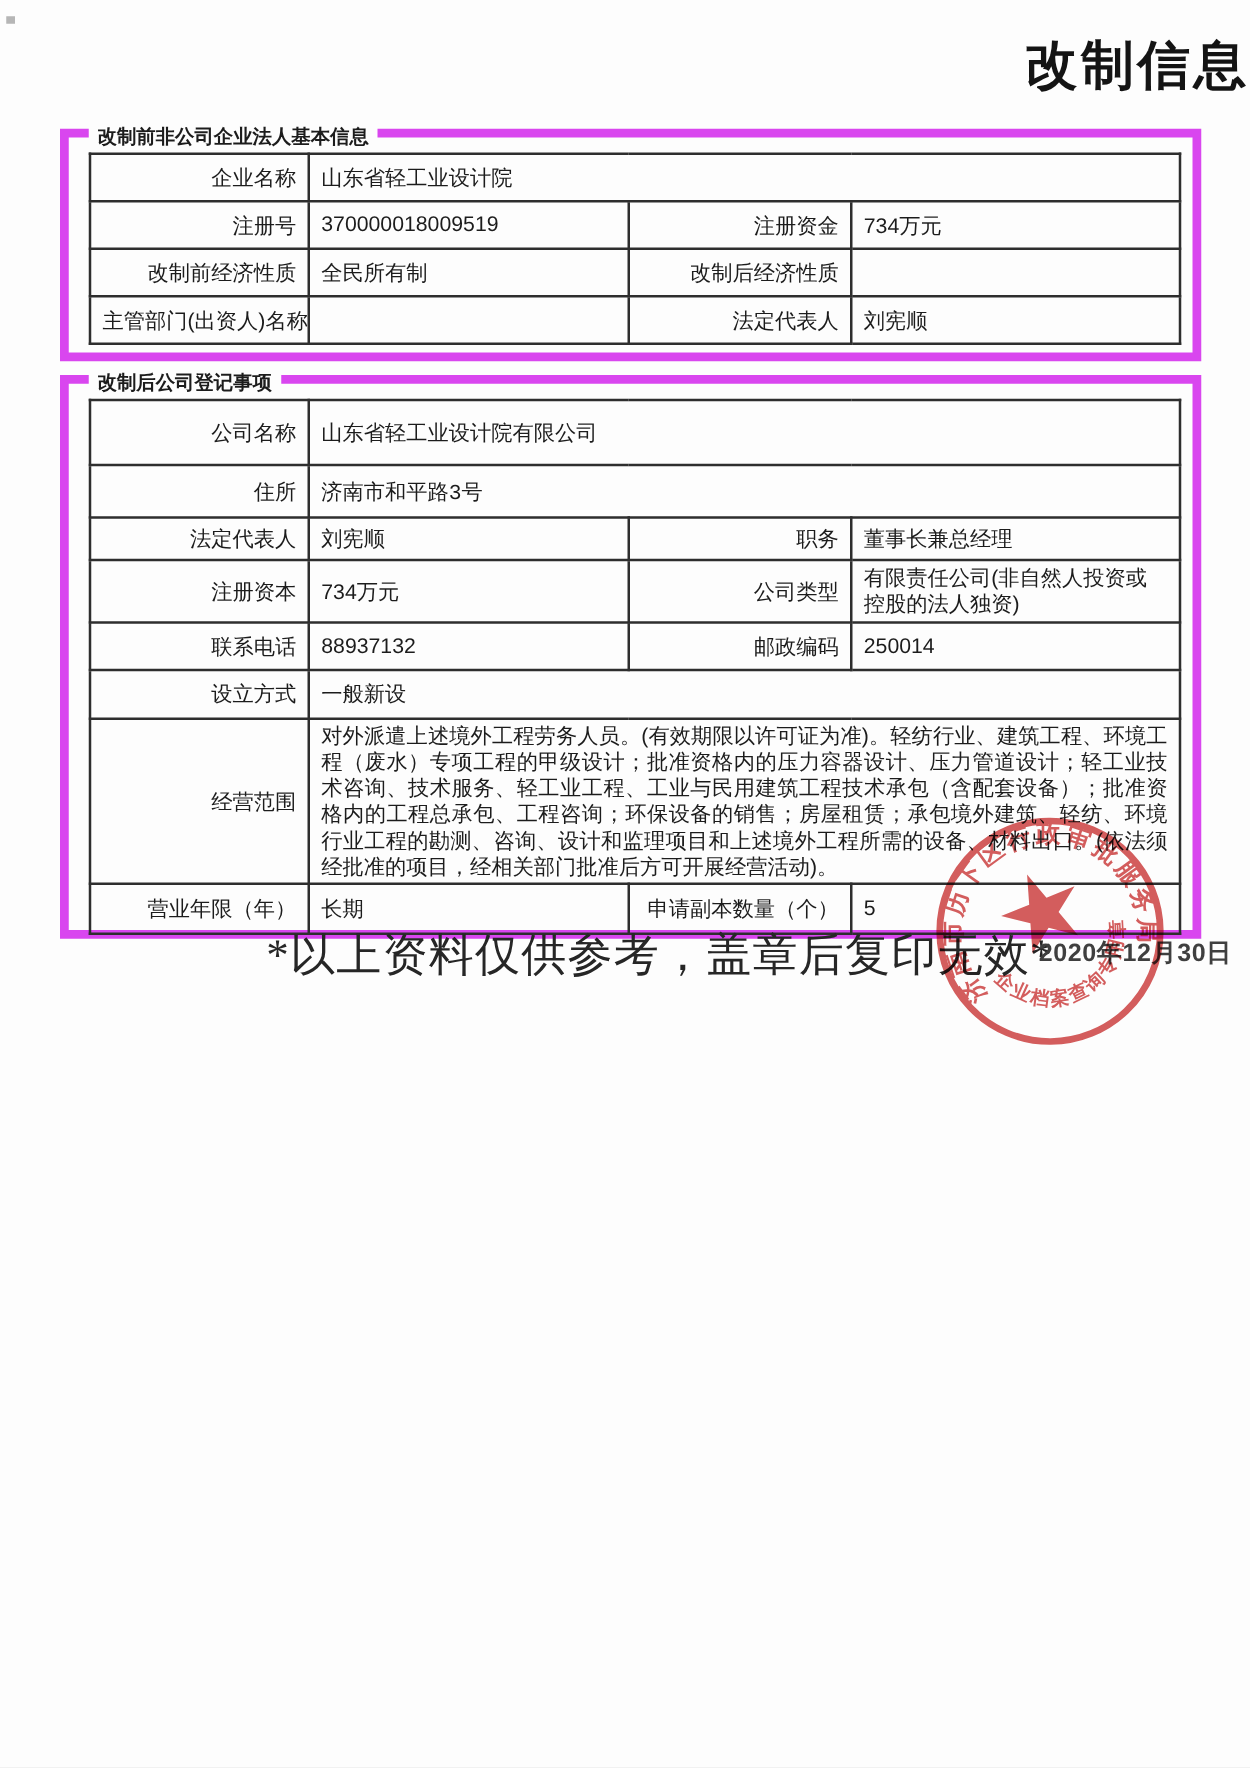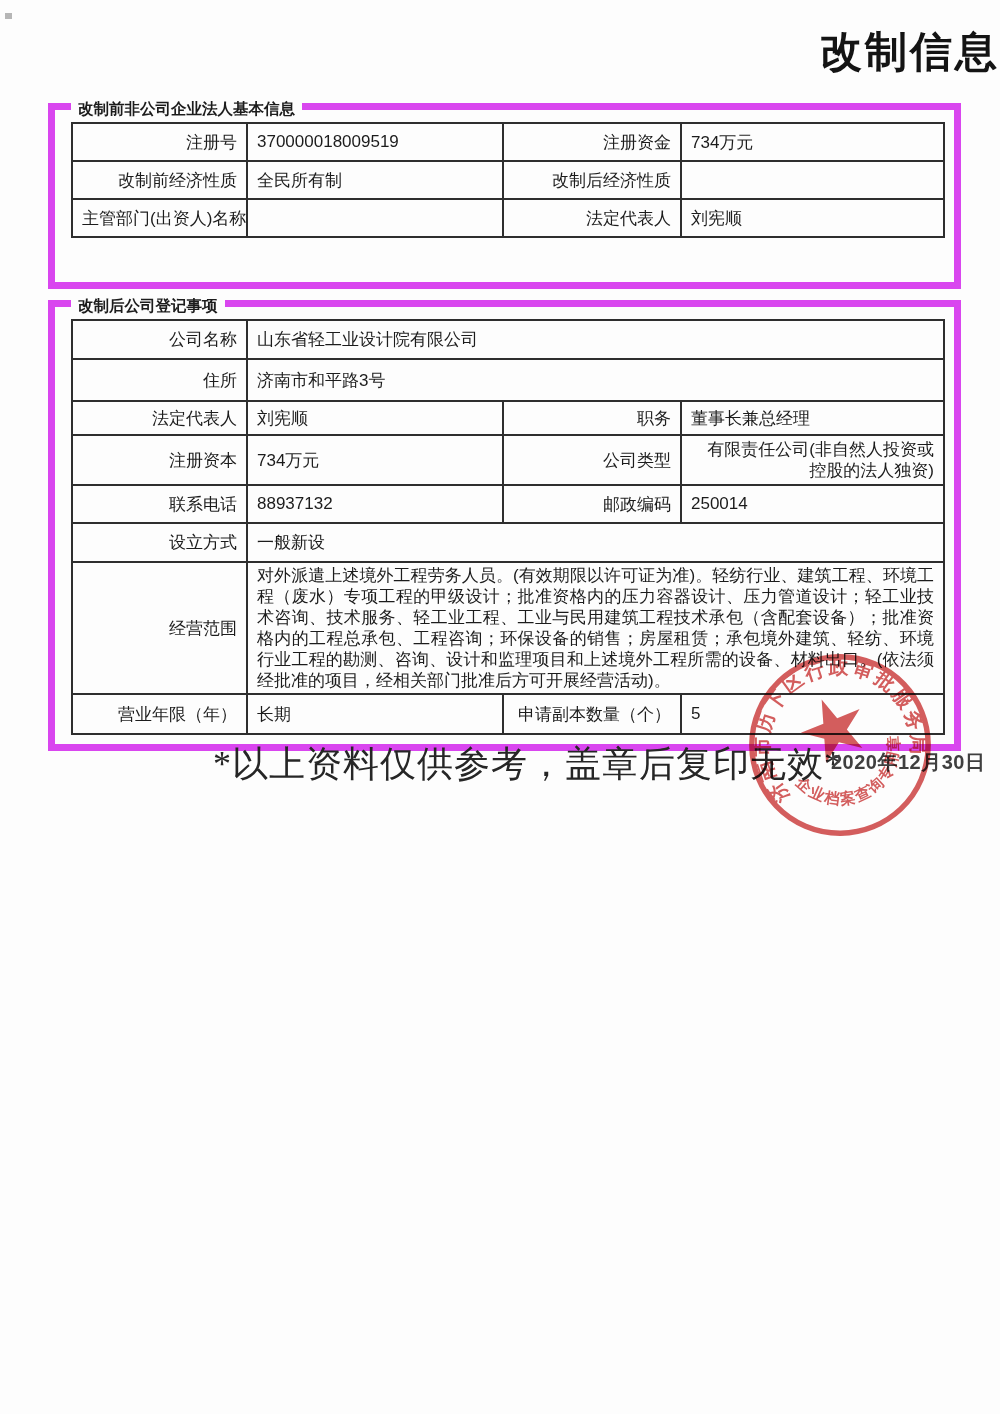--- a/index.html
+++ b/index.html
@@ -26,25 +26,25 @@
     position:absolute; left:16px; top:12px; border-collapse:collapse;
     table-layout:fixed; width:872px;
   }
   table.form td {
     border:2px solid #2e2e2e; font-size:17px; padding:2px 9px;
     vertical-align:middle; overflow:hidden; word-break:break-all;
   }
   td.lbl { text-align:right; padding-right:10px; white-space:nowrap; }
   td.val { text-align:left; }
   td.nosep { border-right-style:hidden; }
-  .r38 { height:38px; } .r44 { height:39px; } .r42 { height:42px; }
+  .r38 { height:38px; } .r44 { height:52px; } .r42 { height:42px;font-family:Liberation Mono, monospace; }
   .r34 { height:34px; } .r50 { height:50px; } .r39 { height:39px;padding-left:48px; }
   .r128 { height:128px; } .r40 { height:40px;margin-left:28px; }
   td.scope { text-align:justify; line-height:21px; padding:8px 10px; font-size:16.5px;margin-top:40px; }
-  td.wrap2 { line-height:21px; padding-top:4px; padding-bottom:4px;text-align:right; }
+  td.wrap2 { line-height:21px; padding-top:4px; padding-bottom:4px; }
 
   .footer-note {
     position:absolute; top:740px; left:0; right:0; text-align:center;
     padding-left:56px; font-family:"Liberation Serif","DejaVu Serif",serif;
     font-size:36px; font-weight:500; letter-spacing:1px; color:#262626; z-index:2;
   }
   .stamp-date {
     position:absolute; left:831px; top:749px; font-size:20px; font-weight:600;
     color:#3f3f3f; letter-spacing:0.5px; z-index:5; white-space:nowrap;
   }
@@ -68,20 +68,24 @@
   <div class="groupbox gb1">
     <span class="legend">改制前非公司企业法人基本信息</span>
     <table class="form">
       <colgroup>
           <col style="width:175px">
           <col style="width:256px">
           <col style="width:178px">
           <col style="width:263px">
         </colgroup>
       <tbody>
+          <tr class="r38">
+        <td class="lbl">企业名称</td>
+        <td class="val" colspan="3">山东省轻工业设计院</td>
+      </tr>
       <tr class="r38">
         <td class="lbl">注册号</td>
         <td class="val">370000018009519</td>
         <td class="lbl">注册资金</td>
         <td class="val">734万元</td>
       </tr>
       <tr class="r38">
         <td class="lbl">改制前经济性质</td>
         <td class="val">全民所有制</td>
         <td class="lbl nosep">改制后经济性质</td>

